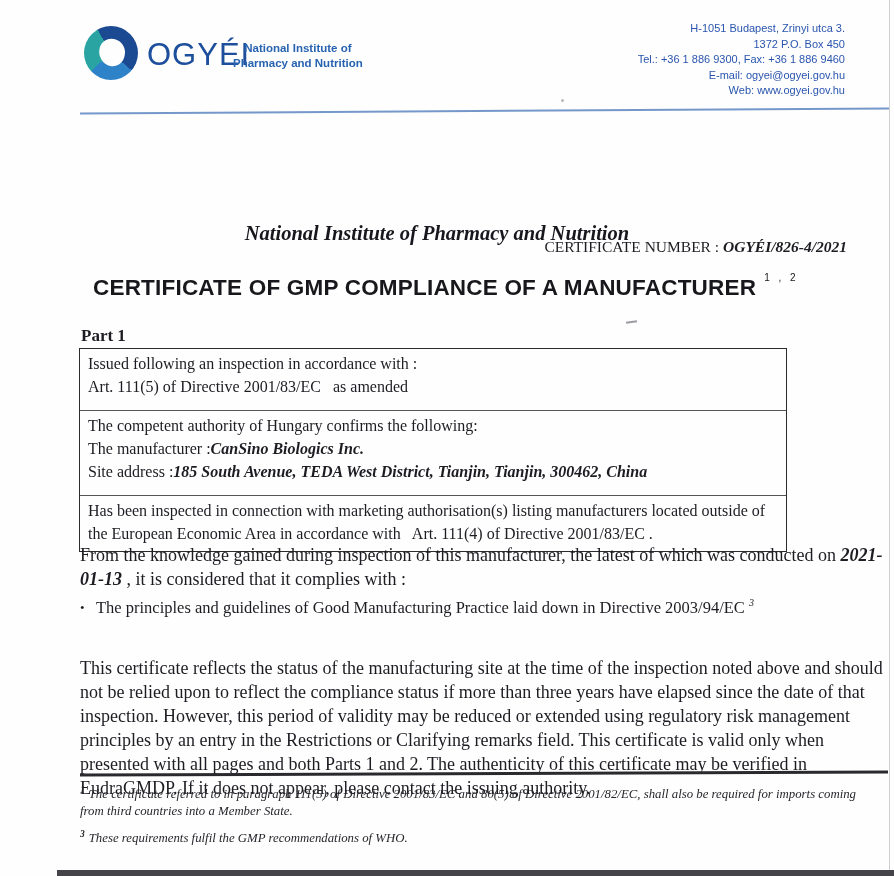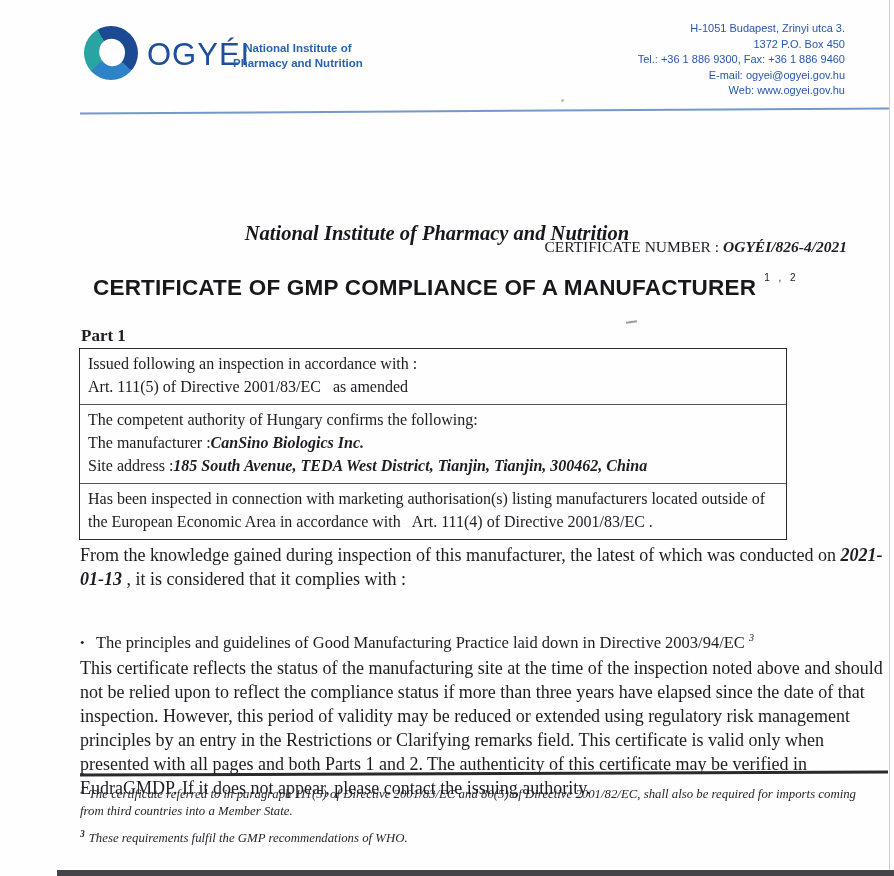--- a/index.html
+++ b/index.html
@@ -31,28 +31,28 @@
   .cert-number b{font-style:italic;}
   .main-title{left:93px;top:275px;font-family:"Liberation Sans",sans-serif;font-weight:bold;
     font-size:22.5px;letter-spacing:.2px;color:#17171c;white-space:nowrap;}
   .main-title sup{font-size:10px;letter-spacing:3px;position:relative;top:-6px;left:8px;font-weight:normal;}
 
   .part-label{left:81px;top:326px;font-weight:bold;font-size:17px;}
 
   
   .box{left:79px;top:348px;width:706px;border:1.6px solid #2b2b2e;background:transparent;}
   .box-section{padding:3px 8px 6px 8px;font-size:16px;line-height:23px;}
-  .box-section + .box-section{border-top:1px solid #55555a;}
+  .box-section + .box-section{border-top:1px solid #55555a;margin-top:6px;}
   .pre{white-space:pre-wrap;}
   .bi{font-weight:bold;font-style:italic;}
 
   
   .para{left:80px;width:814px;font-size:18px;line-height:24px;}
   .p-knowledge{top:543px;}
-  .bullet-line{left:80px;top:597px;width:814px;font-size:16.5px;margin-top:35px;}
+  .bullet-line{left:80px;top:597px;width:814px;font-size:16.5px;}
   .bullet-dot{display:inline-block;width:16px;font-size:13px;vertical-align:1px;}
   .bullet-line sup{font-size:10px;font-style:italic;}
   .p-validity{top:624px;margin-top:32px;}
 
   
   .foot-rule{left:80px;top:772px;width:808px;height:2.5px;background:#2a2a2e;transform:rotate(-0.22deg);}
   .footnotes{left:80px;top:782px;width:800px;font-style:italic;font-size:12.8px;line-height:17px;color:#26262c;}
   .footnote{margin-bottom:6px;}
   .footnote sup{font-weight:bold;font-size:9.5px;margin-right:4px;}
 

